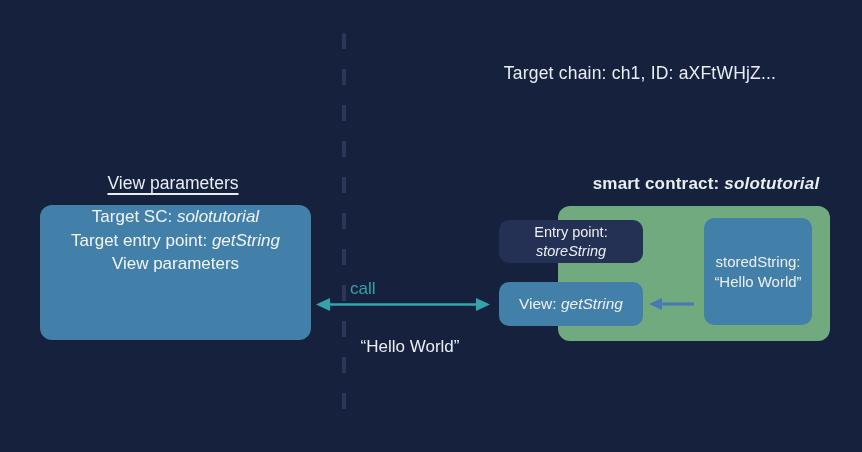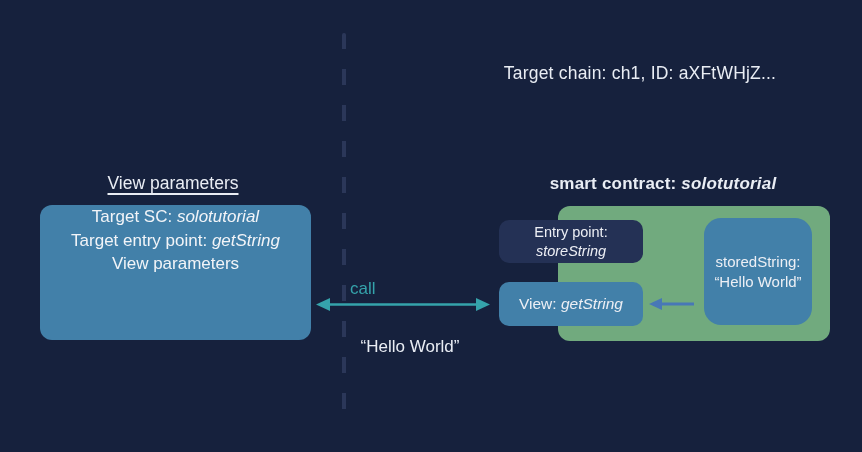--- a/index.html
+++ b/index.html
@@ -59,21 +59,21 @@
     flex-direction: column;
     align-items: center;
     font-size: 17px;
     line-height: 23.5px;
     text-align: center;
     color: #F2F4F8;
   }
 
   .contract-title {
     position: absolute;
-    left: 527px; top: 174px; width: 272px;
+    left: 570px; top: 174px; width: 272px;
     text-align: center;
     font-size: 17px;
     font-weight: 600;
     letter-spacing: 0.2px;
   }
 
   .green-box {
     position: absolute;
     left: 558px; top: 206px;
     width: 272px; height: 135px;
@@ -104,21 +104,20 @@
     background: var(--panel_blue, #4280A9);
     font-size: 15.5px;
     line-height: 20px;
   }
   .stored-box {
     left: 704px; top: 218px;
     width: 108px; height: 107px;
     background: var(--panel_blue, #4280A9);
     font-size: 15px;
     line-height: 20px;
-    border-radius: 17px;
   }
 
   .call-label {
     position: absolute;
     left: 350px; top: 279px; width: 110px;
     text-align: left;
     font-size: 17px;
     color: var(--teal, #35A3AB);
   }
   .call-arrow {

